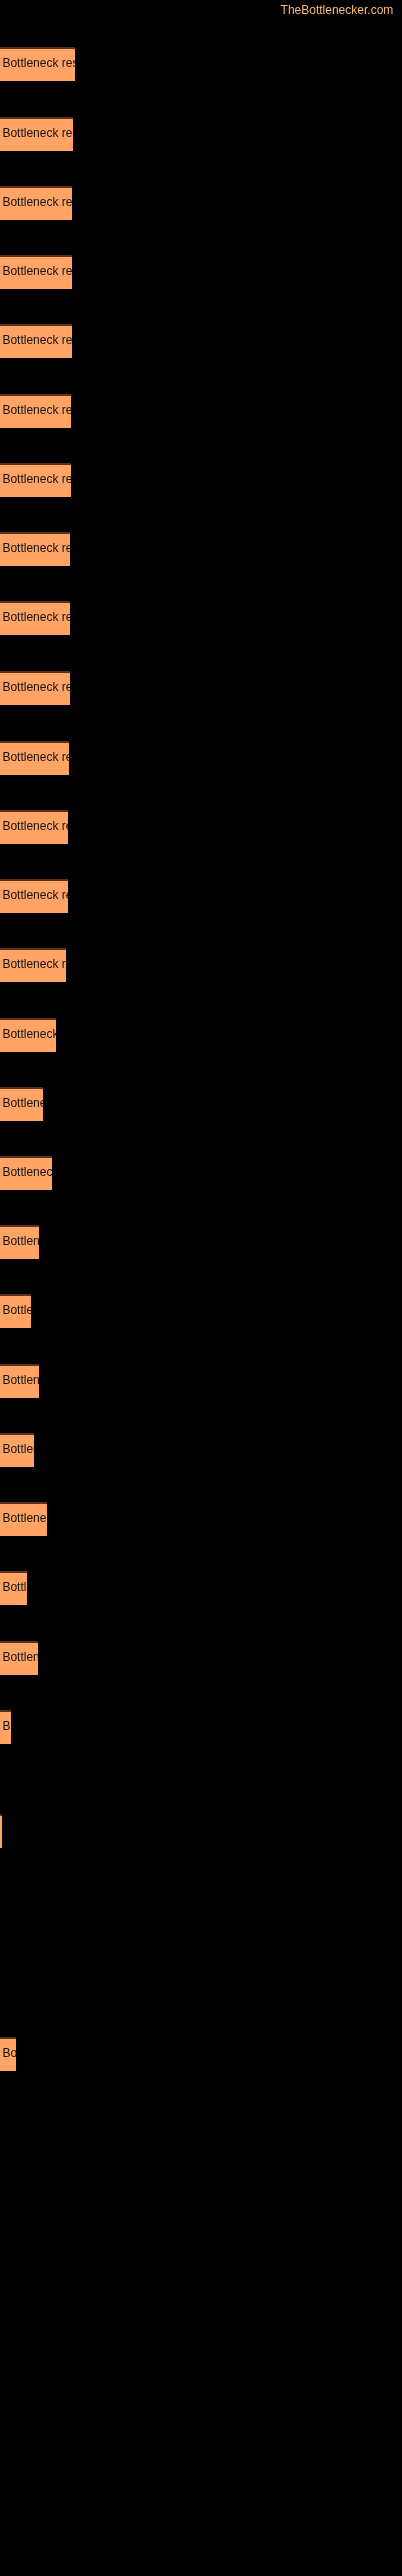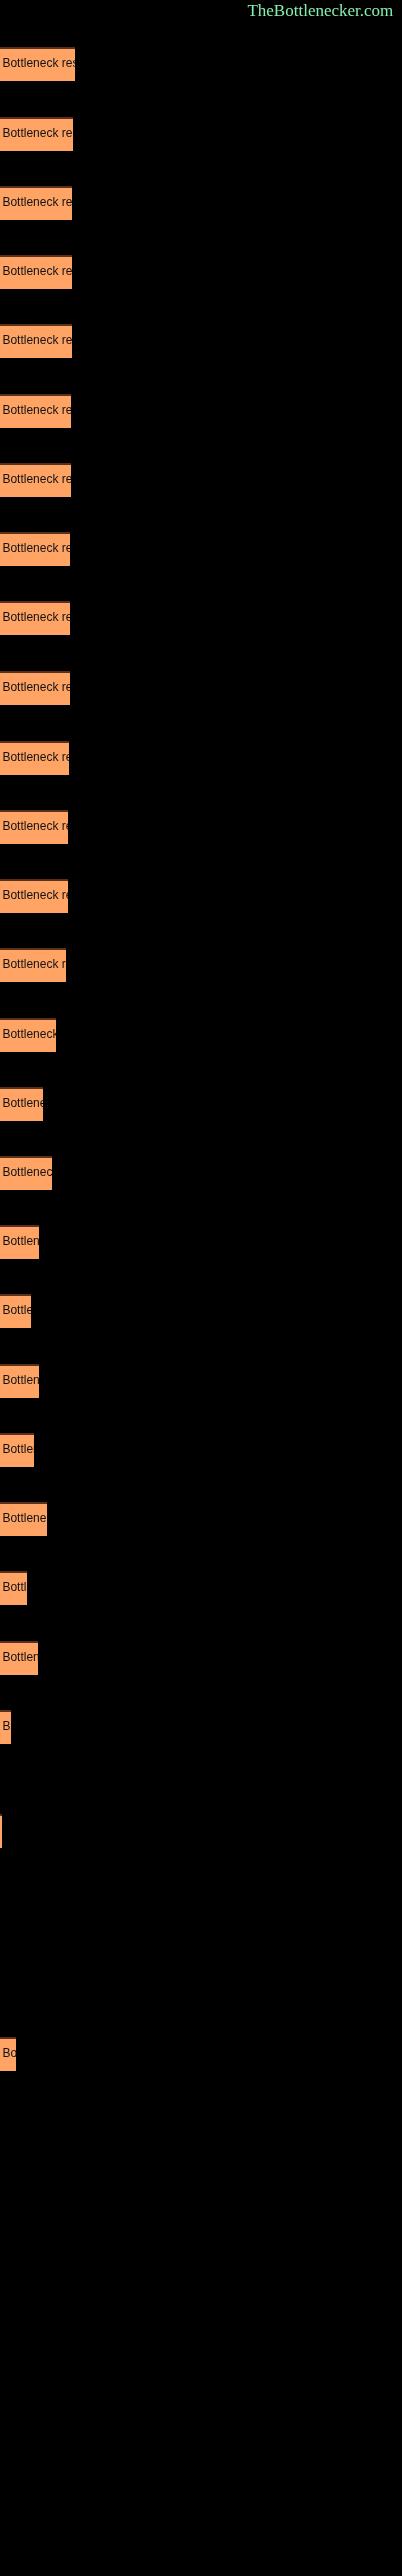--- a/index.html
+++ b/index.html
@@ -18,24 +18,24 @@
     position: absolute;
     left: 0; top: 0;
     width: 403px;
     height: 2576px;
     background: #000000;
   }
   .site-title {
     position: absolute;
     right: 9.7px;
     top: 0.8px;
-    font-family: Liberation Serif, serif;
-    font-size: 17px;
+    font-family: Liberation Sans, sans-serif;
+    font-size: 12px;
     line-height: 19.3px;
-    color: #86efac;
+    color: #fdba74;
     letter-spacing: 0px;
     white-space: nowrap;
   }
   .bars-layer {
     position: absolute;
     left: 0;
     top: 0;
     width: 403px;
     height: 2576px;
   }

